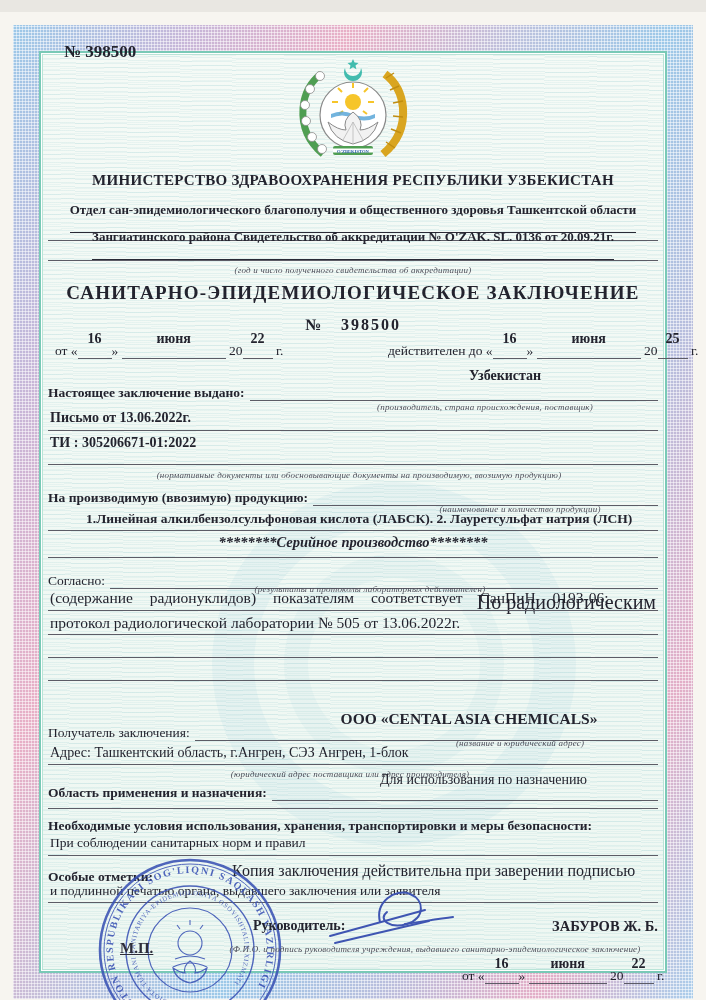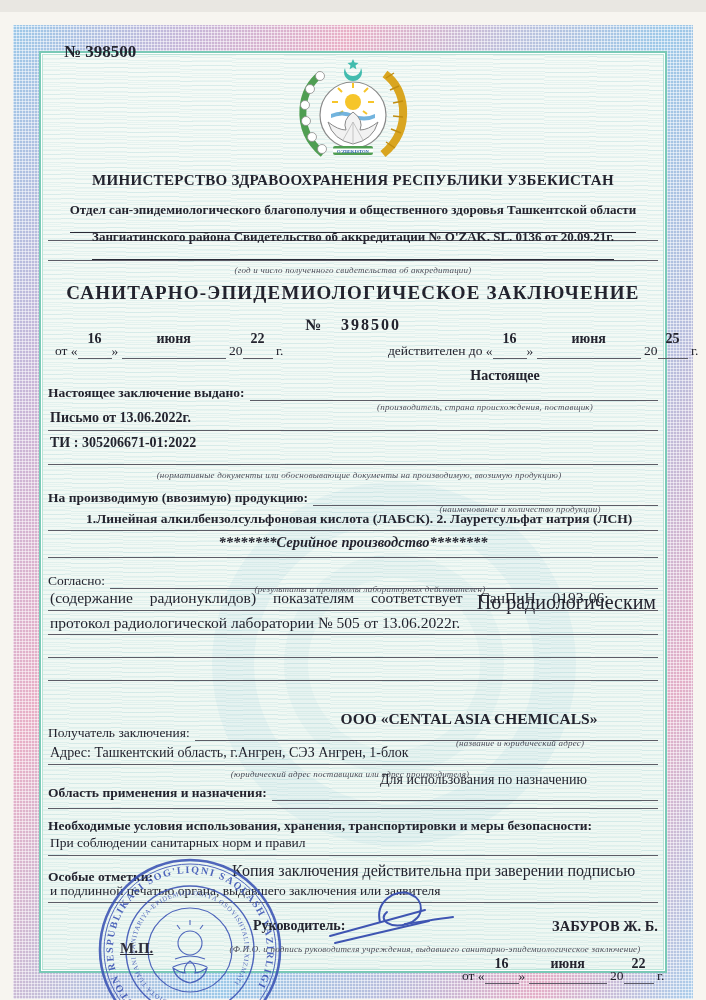--- a/index.html
+++ b/index.html
@@ -119,21 +119,21 @@
   <div class="row b center" style="top:304px;display:block;font-size:16px;letter-spacing:2px;white-space:pre;">№   398500</div>
 
   <div class="dgroup" style="left:55px;top:330px;">
     <span>от</span>&nbsp;<span>«</span><span class="slot w30"><span class="dv">16</span></span><span>»</span>&nbsp;<span class="slot w100"><span class="dv">июня</span></span>&nbsp;<span>20</span><span class="slot w26"><span class="dv">22</span></span>&nbsp;<span>г.</span>
   </div>
 
   <div class="dgroup" style="left:388px;top:330px;">
     <span>действителен до</span>&nbsp;<span>«</span><span class="slot w30"><span class="dv">16</span></span><span>»</span>&nbsp;<span class="slot w100"><span class="dv">июня</span></span>&nbsp;<span>20</span><span class="slot w26"><span class="dv">25</span></span>&nbsp;<span>г.</span>
   </div>
 
-  <div class="abs val center" style="left:360px;top:356px;width:290px;">Настоящее</div>
+  <div class="abs val center" style="left:360px;top:356px;width:290px;">Узбекистан</div>
   <div class="row" style="top:372px;">
     <span class="lbl b">Настоящее заключение выдано:</span>
       <span class="fill"></span>
   </div>
   <div class="cap" style="left:320px;top:390px;width:330px;text-align:center;">(производитель, страна происхождения, поставщик)</div>
 
   <div class="abs val" style="left:50px;top:398px;">Письмо от 13.06.2022г.</div>
   <div class="hline" style="left:48px;right:48px;top:418px;"></div>
   <div class="abs val" style="left:50px;top:423px;">ТИ : 305206671-01:2022</div>
   <div class="hline" style="left:48px;right:48px;top:452px;"></div>

